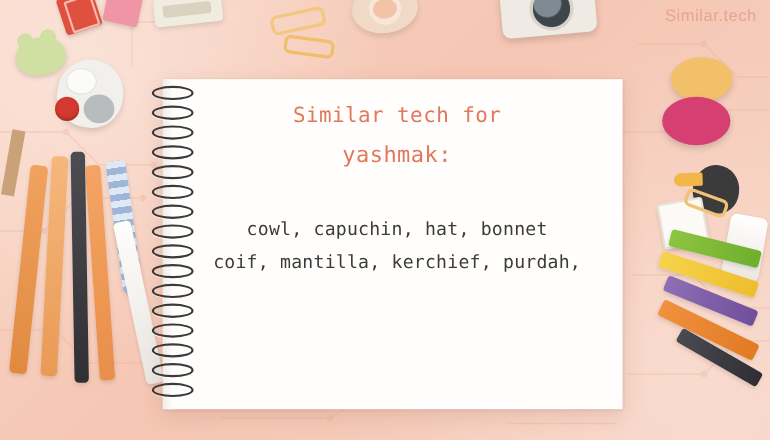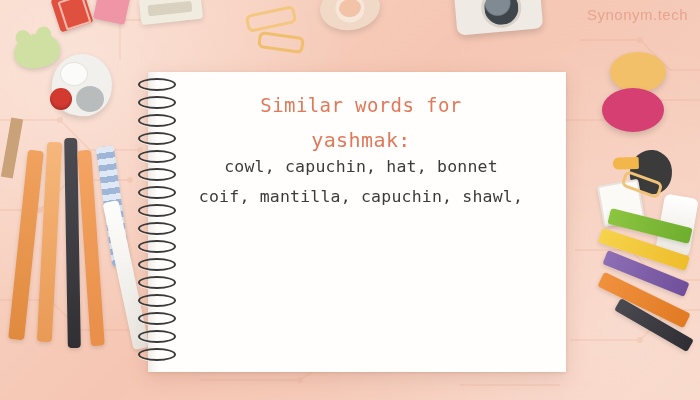--- a/index.html
+++ b/index.html
@@ -95,20 +95,21 @@
     letter-spacing: 0.4px;
   }
   .title-line2 {
     font-family: "DejaVu Sans Mono", monospace;
     font-size: 20px;
     color: #e2785a;
     letter-spacing: 0.4px;
     margin-top: 12px;
   }
   .words {
+    margin-top: 42px;
     font-family: "DejaVu Sans Mono", monospace;
     font-size: 16.5px;
     line-height: 30px;
     color: #3b3b3b;
     letter-spacing: 0.2px;
   }
 
   
   .obj { position: absolute; }
 
@@ -384,25 +385,25 @@
   <div class="obj tube"></div>
   <div class="obj crayon cr-green"></div>
   <div class="obj crayon cr-yellow"></div>
   <div class="obj crayon cr-purple"></div>
   <div class="obj crayon cr-orange"></div>
   <div class="obj crayon cr-dark"></div>
 
   <div class="notebook">
     <div class="page-edge"></div>
     <div class="note-content">
-      <div class="title-line1">Similar words for</div>
+      <div class="title-line1">Similar tech for</div>
       <div class="title-line2">yashmak:</div>
       <div class="words">
         <div>cowl, capuchin, hat, bonnet</div>
-        <div>coif, mantilla, capuchin, shawl,</div>
+        <div>coif, mantilla, kerchief, purdah,</div>
       </div>
     </div>
   </div>
 
   <div class="spiral">
     <div class="ring" style="top:4px"></div>
     <div class="ring" style="top:22px"></div>
     <div class="ring" style="top:40px"></div>
     <div class="ring" style="top:58px"></div>
     <div class="ring" style="top:76px"></div>
@@ -412,14 +413,14 @@
     <div class="ring" style="top:148px"></div>
     <div class="ring" style="top:166px"></div>
     <div class="ring" style="top:184px"></div>
     <div class="ring" style="top:202px"></div>
     <div class="ring" style="top:220px"></div>
     <div class="ring" style="top:238px"></div>
     <div class="ring" style="top:256px"></div>
     <div class="ring" style="top:274px"></div>
   </div>
 
-  <div class="brand">Synonym.tech</div>
+  <div class="brand">Similar.tech</div>
 </div>
 
 </body></html>

